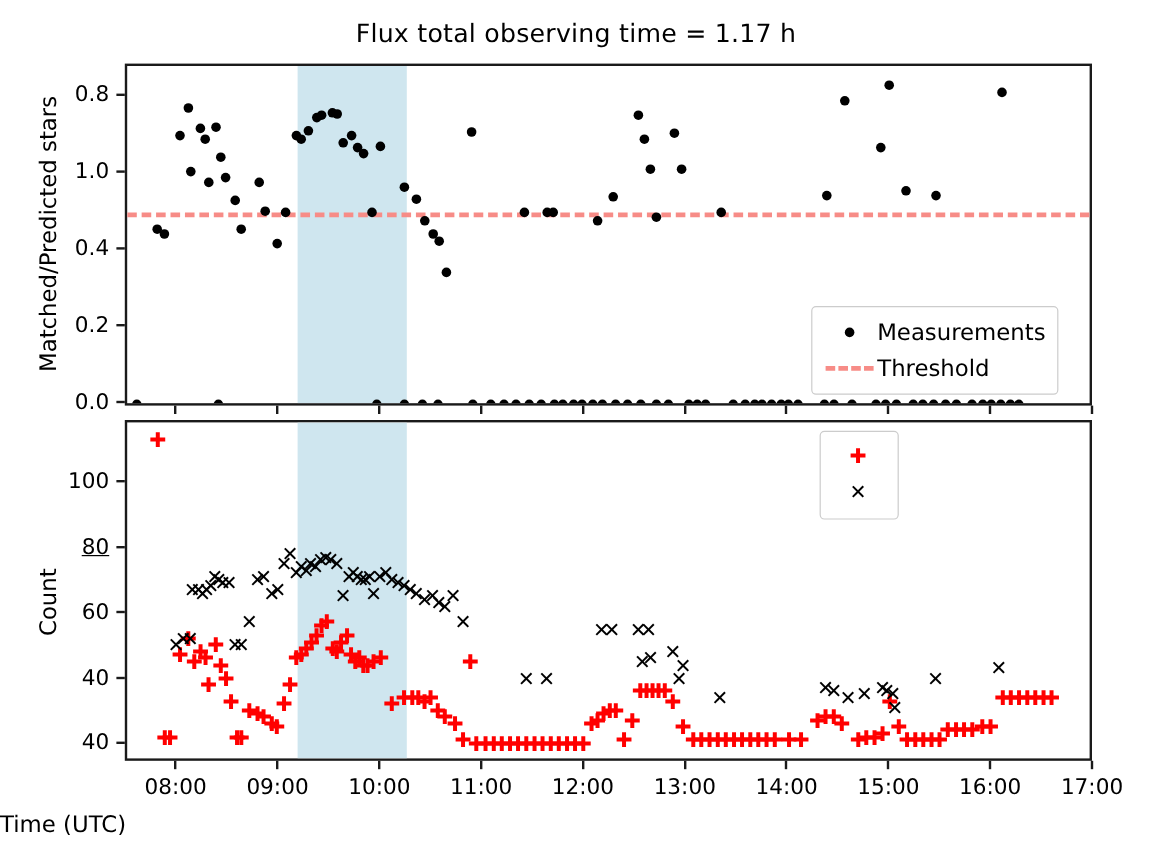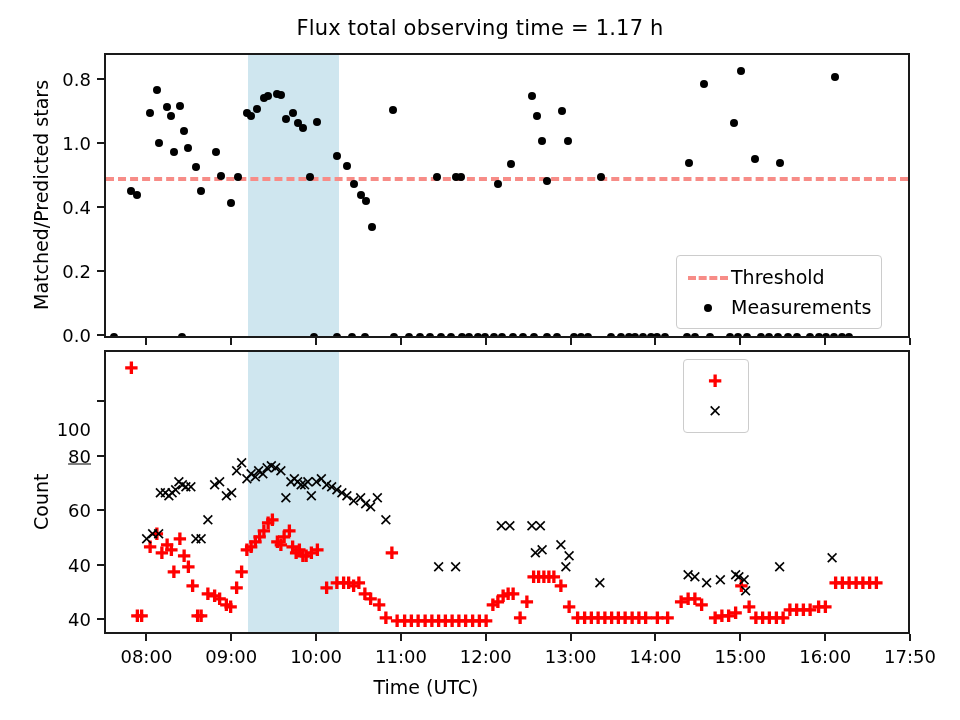--- a/index.html
+++ b/index.html
@@ -120,21 +120,20 @@
     font-size: 18px;
     color: #000;
     transform: translateX(-50%);
     white-space: nowrap;
   }
   .xlabel {
     position: absolute;
     left: 0;
     top: 676px;
     width: 852px;
-    text-align: center;
     font-size: 19px;
   }
   .ylabel {
     position: absolute;
     font-size: 19px;
     white-space: nowrap;
     transform-origin: 0 0;
     transform: rotate(-90deg);
   }
   #ylabel-top    { left: 30px; top: 310px; }
@@ -317,26 +316,26 @@
       <div class="ytick-mark" style="left: 97px; top: 206px;"></div>
       <div class="ytick-label" style="left: 34px; width: 57px; top: 207px;">0.4</div>
       <div class="ytick-mark" style="left: 97px; top: 142px;"></div>
       <div class="ytick-label" style="left: 34px; width: 57px; top: 143px;">1.0</div>
       <div class="ytick-mark" style="left: 97px; top: 78px;"></div>
       <div class="ytick-label" style="left: 34px; width: 57px; top: 79px;">0.8</div>
     </div>
 
   <div class="legend" id="legend-top">
     <div class="legend-row">
+      <span class="legend-key"><span class="key-dot"></span></span>
+      <span class="legend-label">Measurements</span>
+    </div>
+    <div class="legend-row">
       <span class="legend-key"><span class="key-dash"></span></span>
       <span class="legend-label">Threshold</span>
-    </div>
-    <div class="legend-row">
-      <span class="legend-key"><span class="key-dot"></span></span>
-      <span class="legend-label">Measurements</span>
     </div>
   </div>
 
   <div class="ylabel" id="ylabel-bottom">Count</div>
 
   <div class="axes" id="axes-bottom">
     <div class="span-band" id="span-bottom" style="left: 141.686px; width: 91.6295px;"></div>
     <div id="points-bottom">
         <div class="marker m-plus" style="left: 25.4526px; top: 15.575px;">✚</div>
         <div class="marker m-plus" style="left: 31.3916px; top: 263.55px;">✚</div>
@@ -537,21 +536,21 @@
   <div id="yticks-bottom">
       <div class="ytick-mark" style="left: 97px; top: 618px;"></div>
       <div class="ytick-label" style="left: 34px; width: 57px; top: 619px;">40</div>
       <div class="ytick-mark" style="left: 97px; top: 563.5px;"></div>
       <div class="ytick-label" style="left: 34px; width: 57px; top: 564.5px;">40</div>
       <div class="ytick-mark" style="left: 97px; top: 509px;"></div>
       <div class="ytick-label" style="left: 34px; width: 57px; top: 510px;">60</div>
       <div class="ytick-mark" style="left: 97px; top: 454.5px;"></div>
       <div class="ytick-label" style="left: 34px; width: 57px; top: 455.5px; text-decoration: underline;">80</div>
       <div class="ytick-mark" style="left: 97px; top: 400px;"></div>
-      <div class="ytick-label" style="left: 34px; width: 57px; top: 401px; margin-top: 28px;">100</div>
+      <div class="ytick-label" style="left: 34px; width: 57px; top: 401px;">100</div>
     </div>
   <div id="xticks">
       <div class="xtick-mark" style="left: 145.421px; top: 634px;"></div>
       <div class="xtick-mark" style="left: 145.421px; top: 338px;"></div>
       <div class="xtick-label" style="left: 146.421px; top: 646px;">08:00</div>
       <div class="xtick-mark" style="left: 230.263px; top: 634px;"></div>
       <div class="xtick-mark" style="left: 230.263px; top: 338px;"></div>
       <div class="xtick-label" style="left: 231.263px; top: 646px;">09:00</div>
       <div class="xtick-mark" style="left: 315.105px; top: 634px;"></div>
       <div class="xtick-mark" style="left: 315.105px; top: 338px;"></div>
@@ -569,21 +568,21 @@
       <div class="xtick-mark" style="left: 654.474px; top: 338px;"></div>
       <div class="xtick-label" style="left: 655.474px; top: 646px;">14:00</div>
       <div class="xtick-mark" style="left: 739.316px; top: 634px;"></div>
       <div class="xtick-mark" style="left: 739.316px; top: 338px;"></div>
       <div class="xtick-label" style="left: 740.316px; top: 646px;">15:00</div>
       <div class="xtick-mark" style="left: 824.158px; top: 634px;"></div>
       <div class="xtick-mark" style="left: 824.158px; top: 338px;"></div>
       <div class="xtick-label" style="left: 825.158px; top: 646px;">16:00</div>
       <div class="xtick-mark" style="left: 909px; top: 634px;"></div>
       <div class="xtick-mark" style="left: 909px; top: 338px;"></div>
-      <div class="xtick-label" style="left: 910px; top: 646px;">17:50</div>
+      <div class="xtick-label" style="left: 910px; top: 646px;">17:00</div>
     </div>
 
   <div class="xlabel">Time (UTC)</div>
 
   <div class="legend" id="legend-bottom">
     <div class="legend-row">
       <span class="legend-key key-plus">✚</span>
     </div>
     <div class="legend-row">
       <span class="legend-key key-ex">✕</span>

